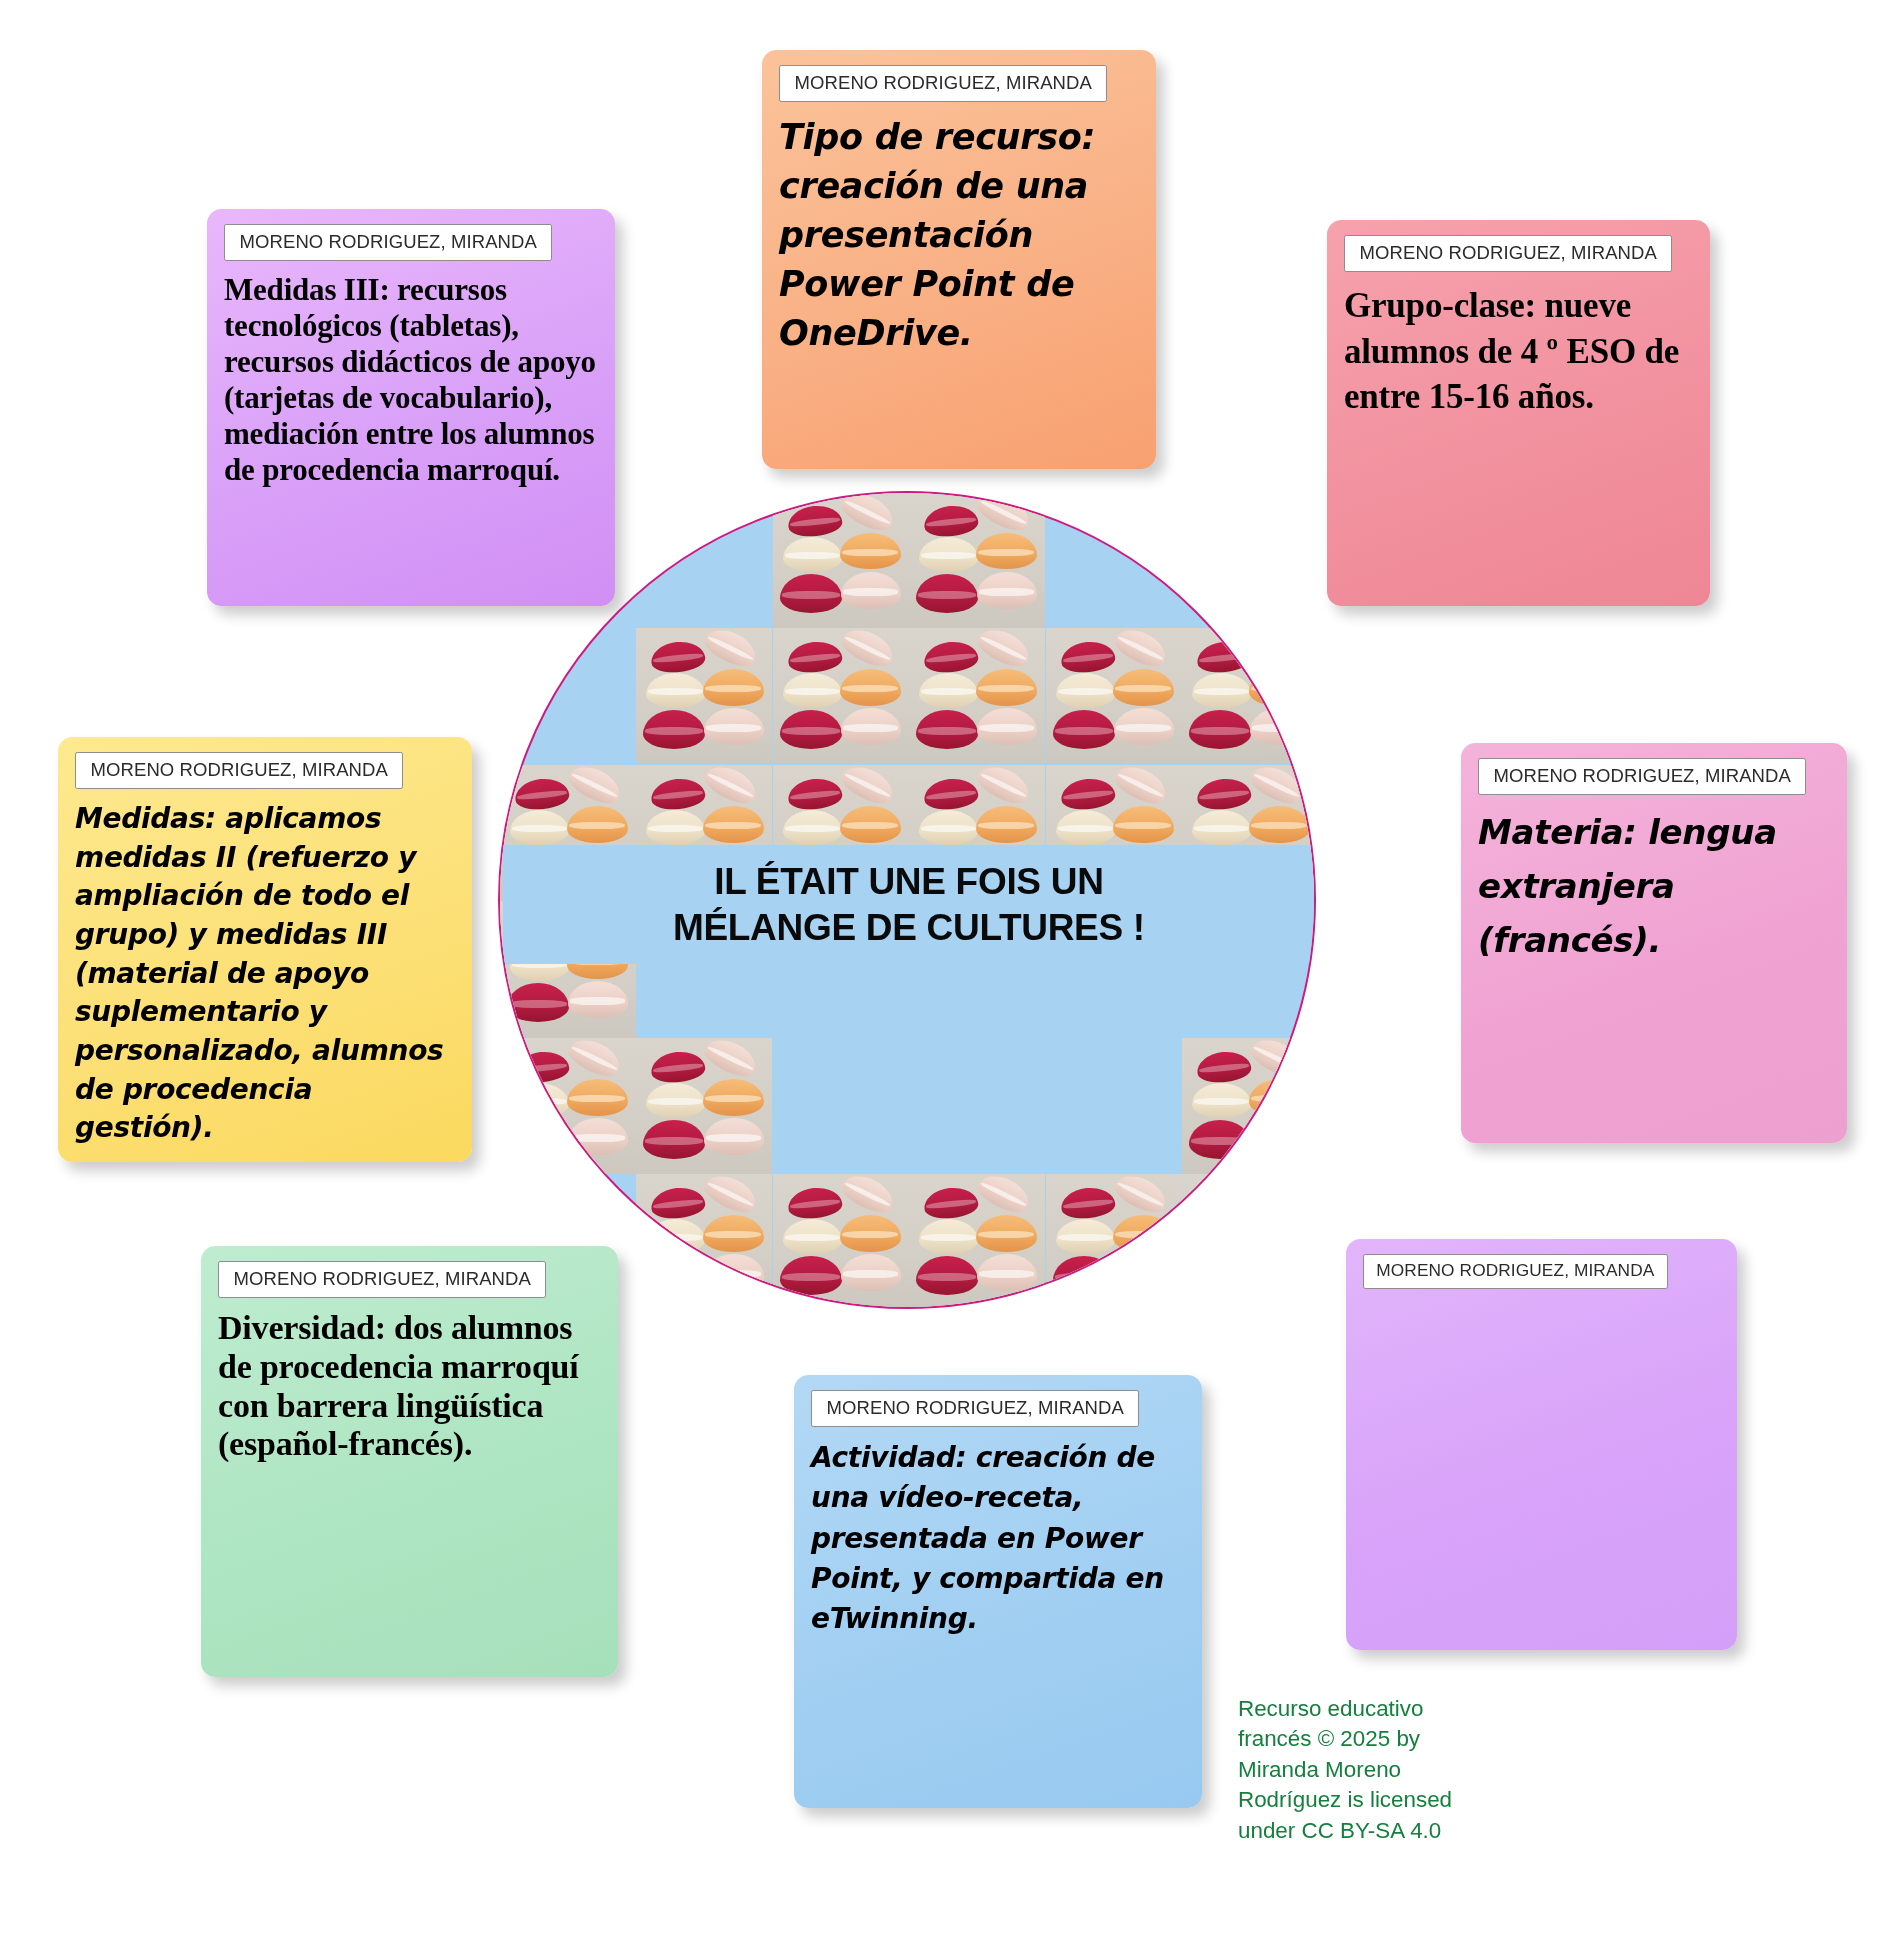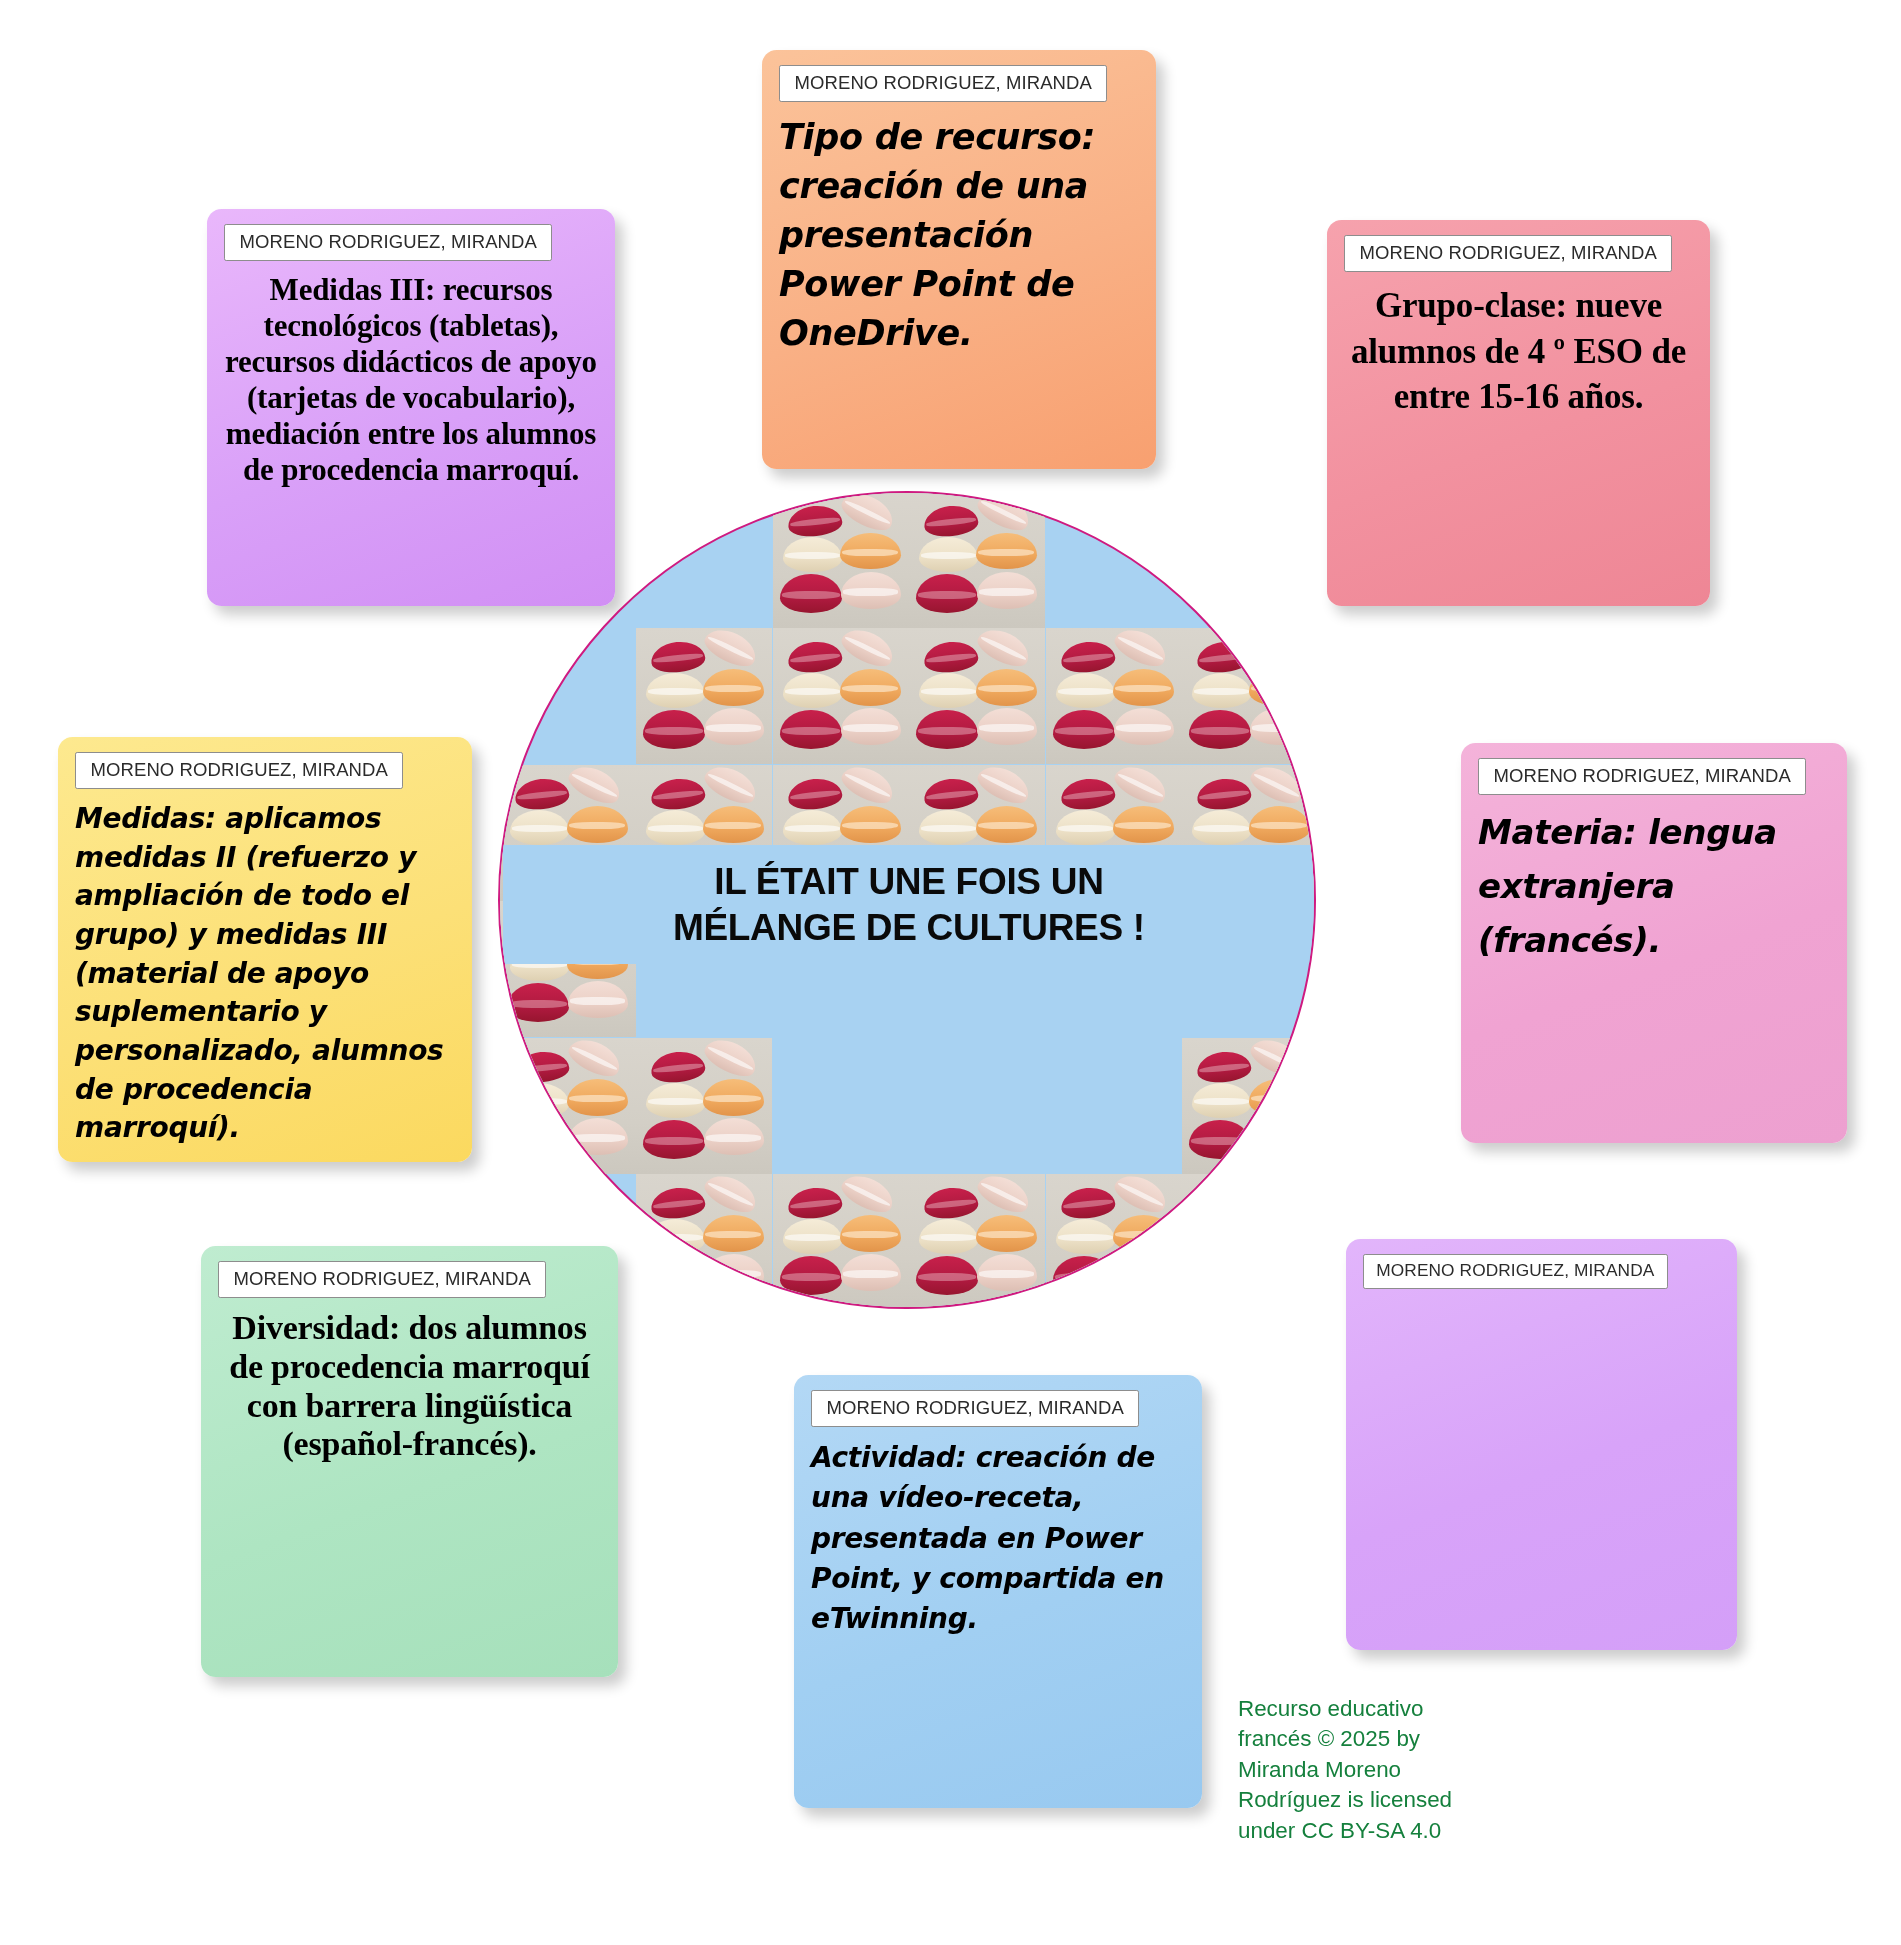--- a/index.html
+++ b/index.html
@@ -43,21 +43,20 @@
     color: #000000;
     white-space: pre-line;
   }
   
   .style-serif .note-body {
     font-family: "Liberation Serif", serif;
     font-weight: bold;
     font-size: 32px;
     line-height: 1.12;
     letter-spacing: -0.2px;
-    text-align: center;
   }
   
   .style-hand .note-body {
     font-family: "DejaVu Sans", sans-serif;
     font-style: italic;
     font-weight: bold;
     font-size: 31px;
     line-height: 1.32;
     letter-spacing: -0.3px;
   }
@@ -203,21 +202,21 @@
   <div class="note-body">Tipo de recurso: creación de una presentación Power Point de OneDrive.</div>
 </div>
 
 <div class="note style-serif" id="note-grupo">
   <div class="note-header">MORENO RODRIGUEZ, MIRANDA</div>
   <div class="note-body">Grupo-clase: nueve alumnos de 4 º ESO de entre 15-16 años.</div>
 </div>
 
 <div class="note style-hand" id="note-medidas">
   <div class="note-header">MORENO RODRIGUEZ, MIRANDA</div>
-  <div class="note-body">Medidas: aplicamos medidas II (refuerzo y ampliación de todo el grupo) y medidas III (material de apoyo suplementario y personalizado, alumnos de procedencia marroquí).</div>
+  <div class="note-body">Medidas: aplicamos medidas II (refuerzo y ampliación de todo el grupo) y medidas III (material de apoyo suplementario y personalizado, alumnos de procedencia gestión).</div>
 </div>
 
 <div class="note style-hand" id="note-materia">
   <div class="note-header">MORENO RODRIGUEZ, MIRANDA</div>
   <div class="note-body">Materia: lengua extranjera (francés).</div>
 </div>
 
 <div class="note style-serif" id="note-diversidad">
   <div class="note-header">MORENO RODRIGUEZ, MIRANDA</div>
   <div class="note-body">Diversidad: dos alumnos de procedencia marroquí con barrera lingüística (español-francés).</div>

